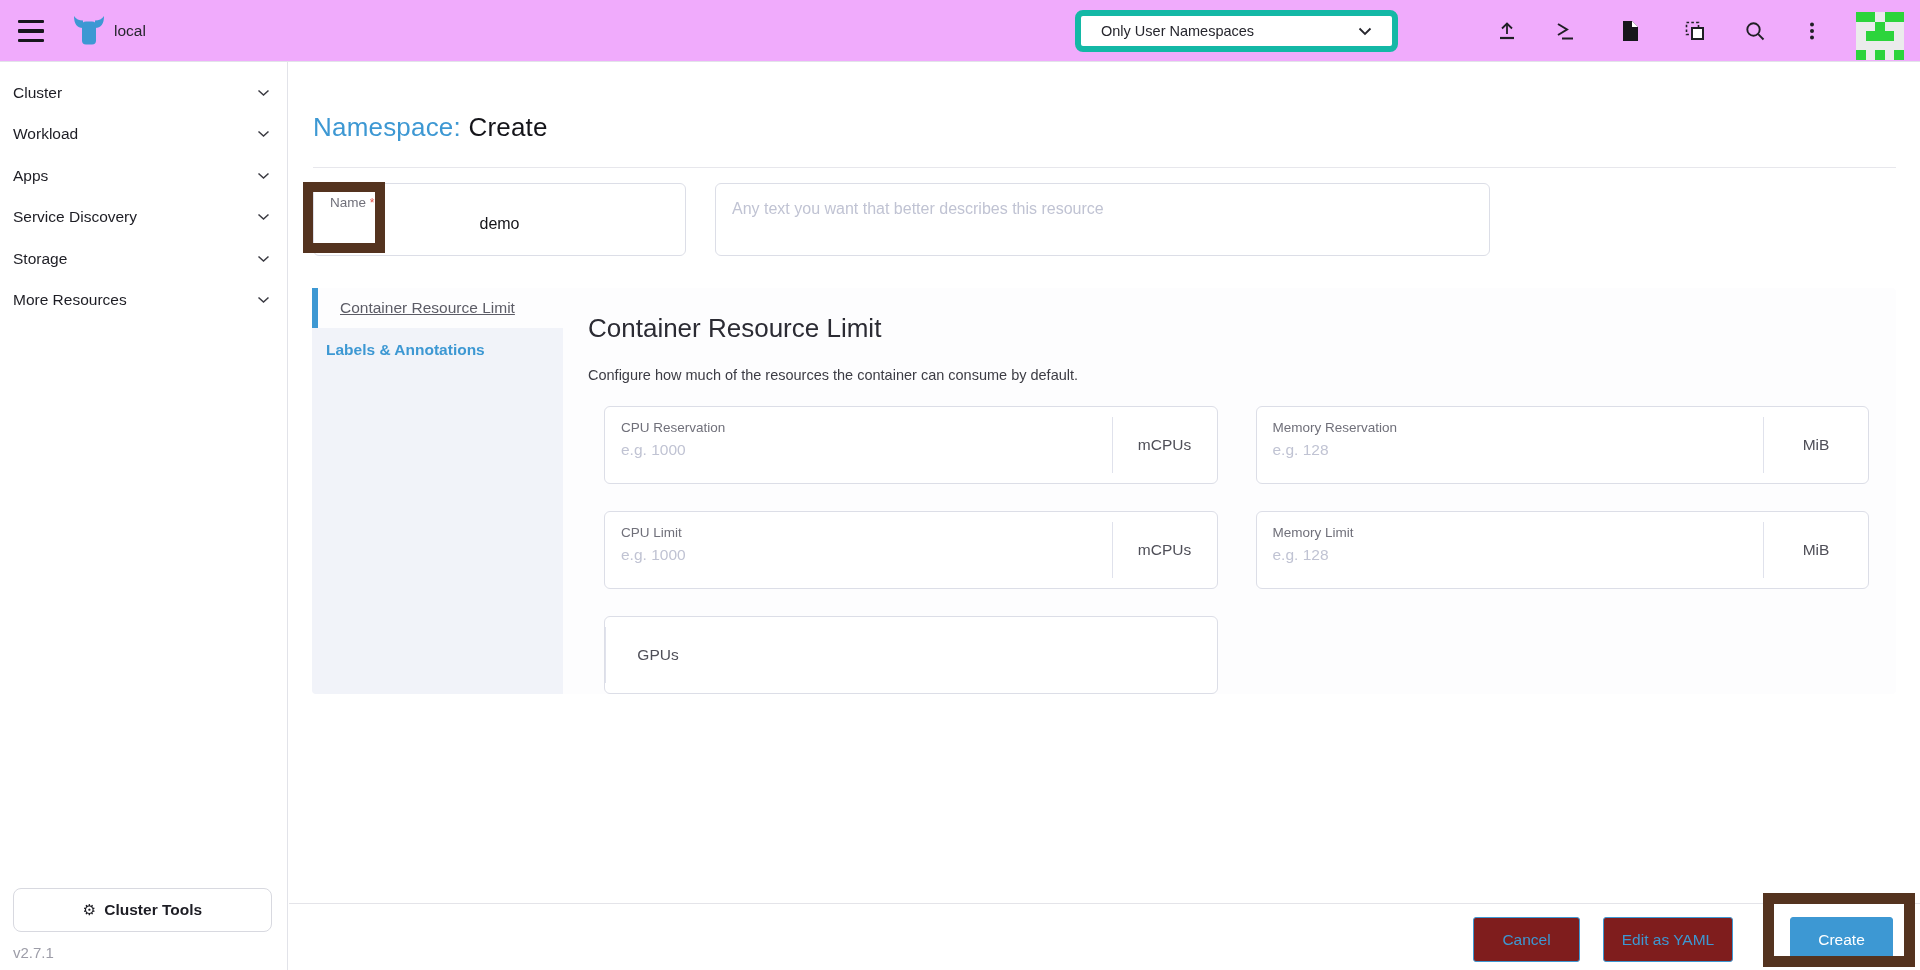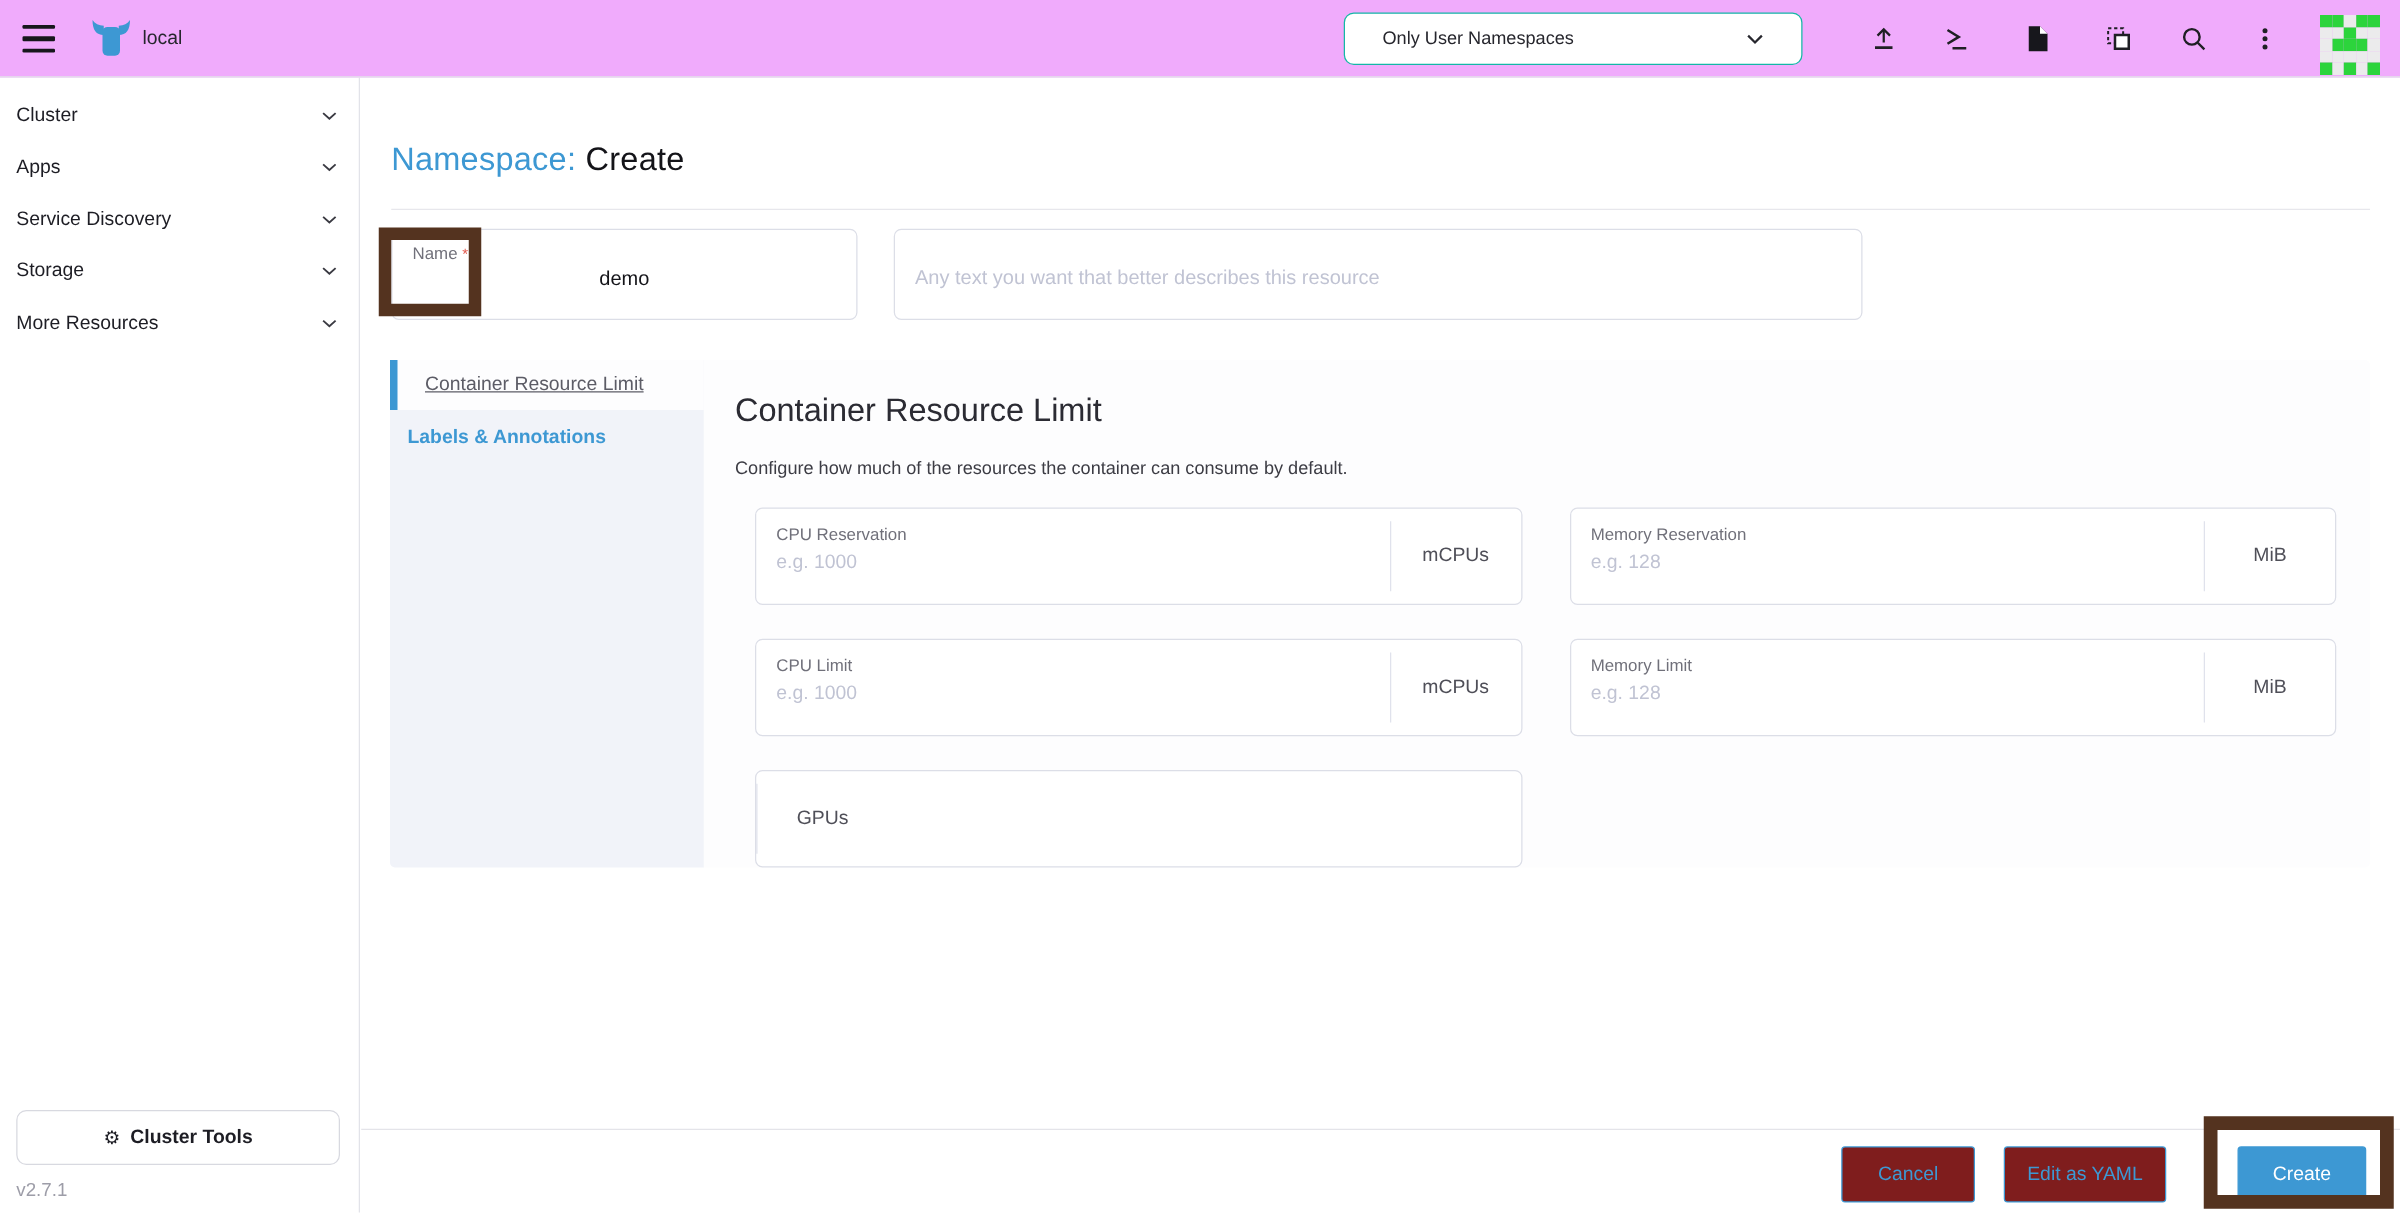--- a/index.html
+++ b/index.html
@@ -15,21 +15,21 @@
     font-family:"Liberation Sans",sans-serif;
     background:#fff;color:var(--ink);
     position:relative;overflow:hidden;
   }
   
   .header{position:absolute;left:0;top:0;width:1920px;height:62px;background:#f0abfc;border-bottom:1px solid #e2e3e9;z-index:5;}
   .hamburger{position:absolute;left:18px;top:20px;width:26px;height:22px;display:flex;flex-direction:column;justify-content:space-between;cursor:pointer;}
   .hamburger span{display:block;height:3.4px;background:#17171c;border-radius:1px;}
   .logo{position:absolute;left:72px;top:14px;width:34px;height:34px;}
   .cluster-name{position:absolute;left:114px;top:0;height:62px;line-height:62px;font-size:15.5px;color:#26262d;}
-  .ns-dropdown{position:absolute;left:1075px;top:10px;width:367px;height:42px;border:1px solid #14b8a6;border-radius:8px;background:#fff;display:flex;align-items:center;padding:0 30px;cursor:pointer;}
+  .ns-dropdown{position:absolute;left:1075px;top:10px;width:323px;height:42px;border:6px solid #14b8a6;border-radius:8px;background:#fff;display:flex;align-items:center;padding:0 20px;cursor:pointer;}
   .ns-dropdown .val{flex:1;font-size:14.5px;color:#26262d;}
   .hicon{position:absolute;top:13px;width:36px;height:36px;display:flex;align-items:center;justify-content:center;background:none;border:none;cursor:pointer;}
   .avatar{position:absolute;left:1856px;top:12px;width:48px;height:48px;display:grid;grid-template-columns:repeat(5,1fr);grid-template-rows:repeat(5,1fr);cursor:pointer;}
   .avatar div{background:#ebebec;}
   .avatar div.g{background:var(--avatar-green);}
   
   .sidebar{position:absolute;left:0;top:62px;width:288px;height:908px;background:#fff;border-right:1px solid #e2e3e9;}
   .nav{padding-top:10px;}
   .nav-item{height:41.5px;display:flex;align-items:center;padding:0 17px 0 13px;font-size:15.5px;color:#1d1d24;cursor:pointer;}
   .nav-item .lbl{flex:1;}
@@ -38,21 +38,21 @@
   .version{position:absolute;left:13px;top:882px;font-size:15px;color:#9d9da8;}
   
   .page-title{position:absolute;left:313px;top:112px;font-size:26px;letter-spacing:.2px;}
   .page-title .pre{color:var(--primary);}
   .page-title .act{color:#141419;}
   .title-divider{position:absolute;left:313px;top:167px;width:1583px;height:1px;background:#e7e7ec;}
   .field-card{position:absolute;top:183px;height:73px;border:1px solid var(--border);border-radius:6px;background:#fff;padding:11px 16px;cursor:text;}
   .field-card .flabel{font-size:13.5px;color:#70707a;}
   .field-card .flabel .req{color:#e2574c;font-size:12px;}
   .field-card .fvalue{margin-top:5px;font-size:16px;color:#141419;text-align:center;}
-  .field-card .fplaceholder{margin-top:19px;font-size:16px;color:#c0c3d3;}
+  .field-card .fplaceholder{margin-top:5px;font-size:16px;color:#c0c3d3;}
   #name-field{left:313px;width:373px;}
   #desc-field{left:715px;width:775px;}
   
   .panel{position:absolute;left:312px;top:288px;width:1584px;height:406px;background:#fdfdfe;border-radius:4px;display:flex;align-items:center;}
   .tab-col{width:251px;height:100%;background:#f1f3f9;border-radius:4px 0 0 4px;flex:none;}
   .tab{display:flex;align-items:center;font-size:15.5px;cursor:pointer;}
   .tab.active{height:40px;background:#fdfdfe;border-left:6px solid var(--primary);padding-left:22px;color:#5c5c66;text-decoration:underline;}
   .tab.inactive{height:44px;padding-left:14px;color:var(--primary);font-weight:bold;}
   .panel-content{position:relative;flex:1;padding:24px 26px 0 25px;}
   .section-heading{font-size:26px;color:#2b2b33;font-weight:400;}
@@ -170,20 +170,26 @@
 
 <div class="sidebar">
   <div class="nav">
     <div class="nav-item">
       <span class="lbl">Cluster</span>
       <svg width="13" height="8" viewBox="0 0 13 8">
           <polyline points="1.5,1.5 6.5,6 11.5,1.5" fill="none" stroke="#3a3a42" stroke-width="1.5"></polyline>
         </svg>
     </div>
     <div class="nav-item">
+      <span class="lbl">Workload</span>
+      <svg width="13" height="8" viewBox="0 0 13 8">
+          <polyline points="1.5,1.5 6.5,6 11.5,1.5" fill="none" stroke="#3a3a42" stroke-width="1.5"></polyline>
+        </svg>
+    </div>
+    <div class="nav-item">
       <span class="lbl">Apps</span>
       <svg width="13" height="8" viewBox="0 0 13 8">
           <polyline points="1.5,1.5 6.5,6 11.5,1.5" fill="none" stroke="#3a3a42" stroke-width="1.5"></polyline>
         </svg>
     </div>
     <div class="nav-item">
       <span class="lbl">Service Discovery</span>
       <svg width="13" height="8" viewBox="0 0 13 8">
           <polyline points="1.5,1.5 6.5,6 11.5,1.5" fill="none" stroke="#3a3a42" stroke-width="1.5"></polyline>
         </svg>

